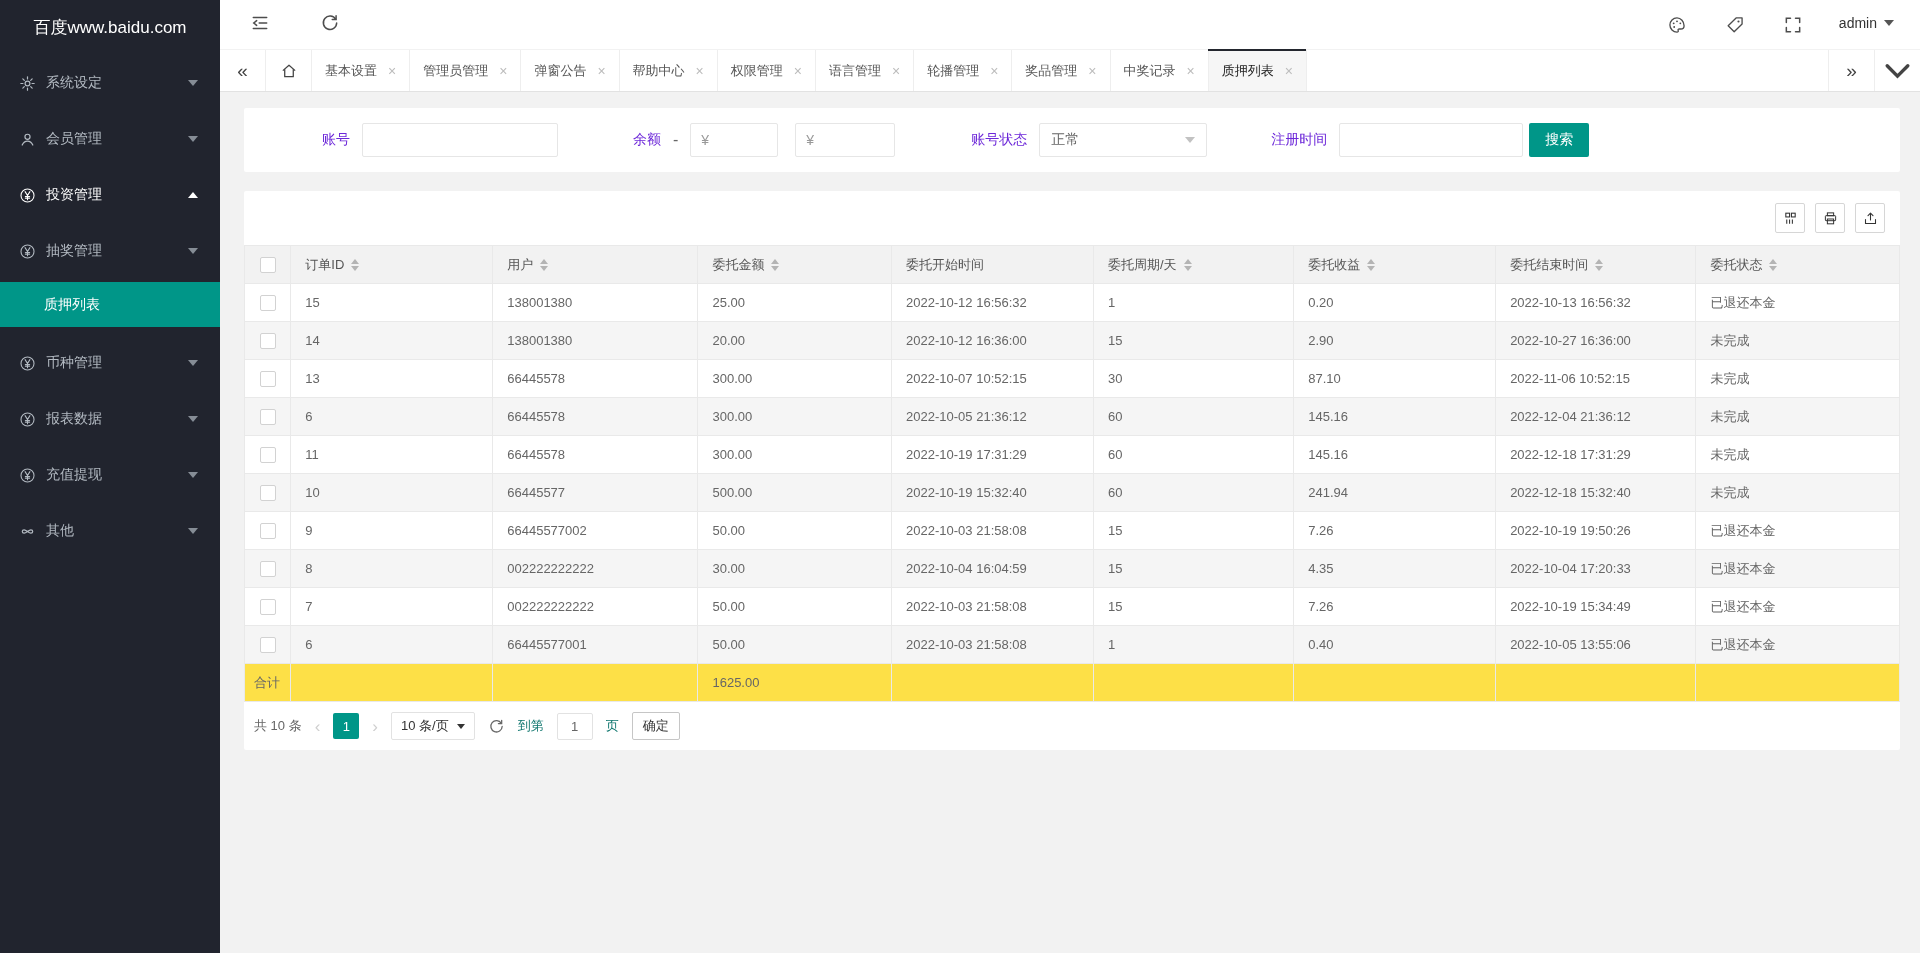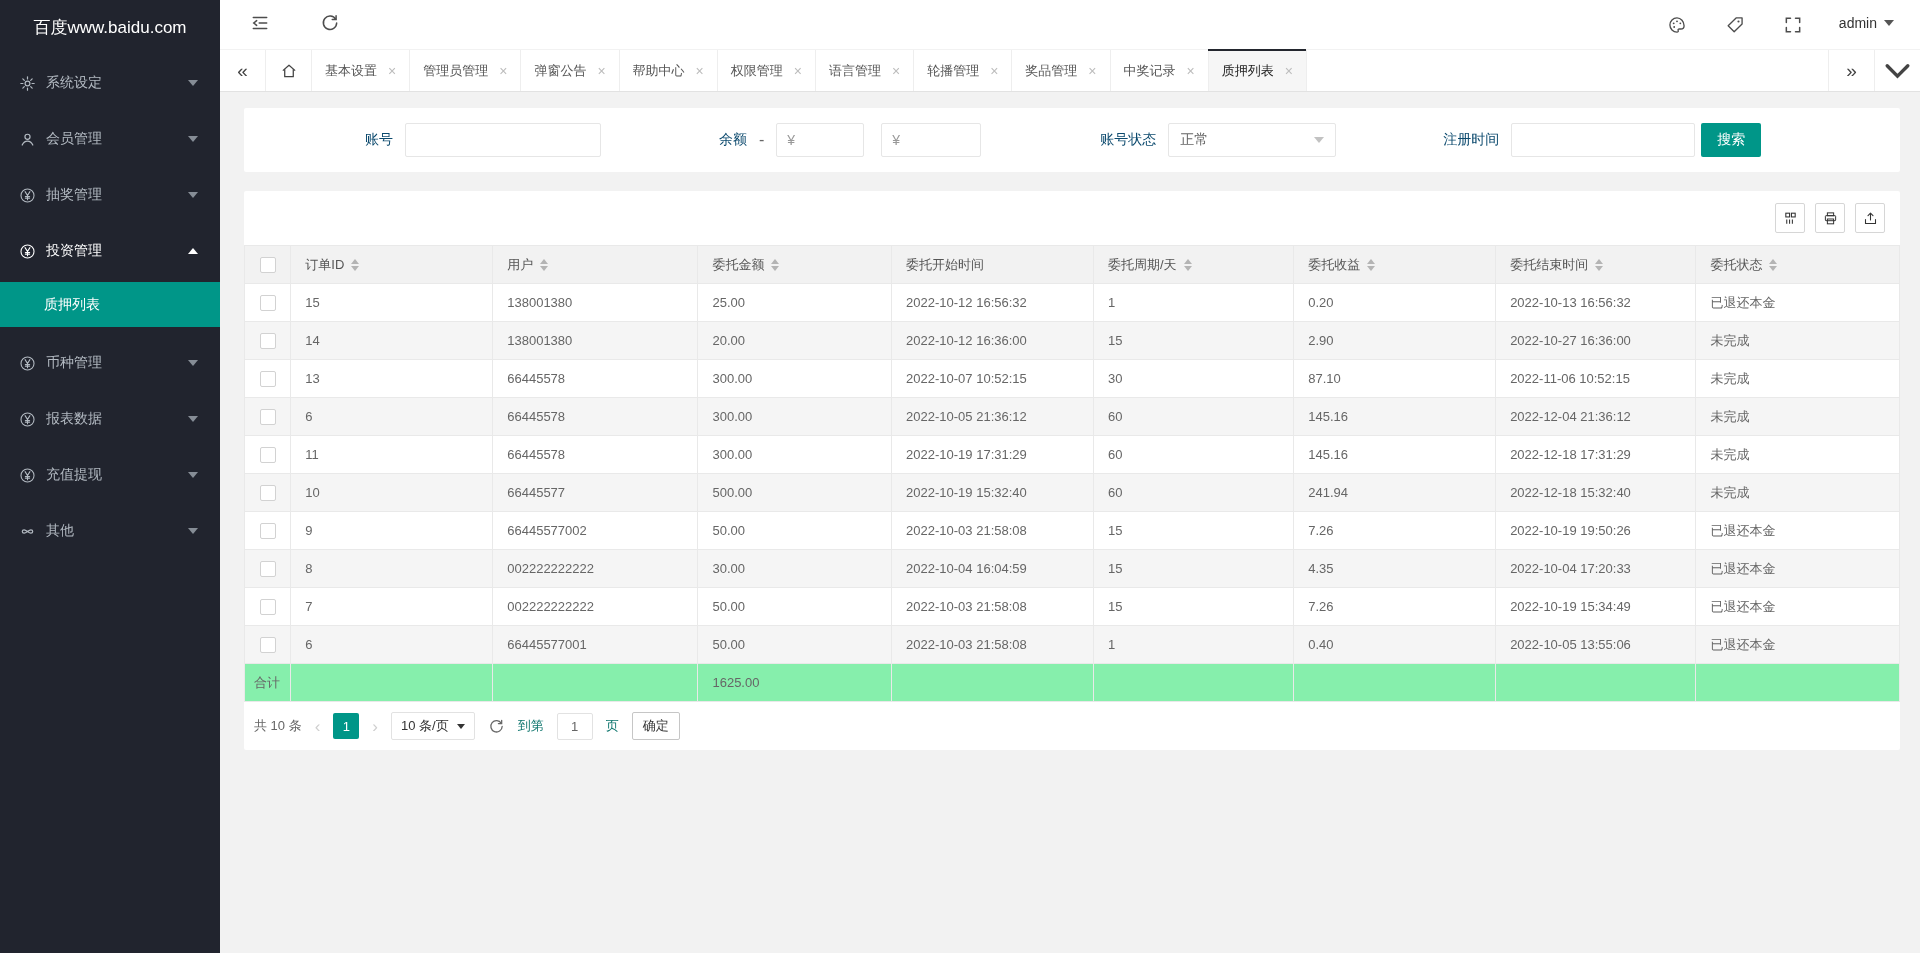--- a/index.html
+++ b/index.html
@@ -41,41 +41,41 @@
   .tab-close { margin-left:11px; color:#bcbcbc; font-size:14px; }
   .tab.active { background:#f6f6f6; color:#222; }
   .tab.active::before { content:""; position:absolute; top:-1px; left:-1px; right:0; height:2px; background:var(--tab-bar,#23262e); }
   .tab-spacer { flex:1; }
 
   
   .content { flex:1; padding:16px 20px 0 24px; overflow:hidden; }
   .card { background:#fff; border-radius:2px; }
   .filter-card { height:64px; display:flex; align-items:center; padding:0 20px 0 78px; margin-bottom:19px; }
   .fg { display:flex; align-items:center; }
-  .f-label { font-size:14px; color:#0c4a6e; margin-right:12px; white-space:nowrap;margin-left:43px; }
+  .f-label { font-size:14px; color:#6d28d9; margin-right:12px; white-space:nowrap; }
   .dash { color:#666; margin:0 12px 0 0; }
   .f-input { height:34px; border:1px solid #e6e6e6; border-radius:2px; padding:0 10px; font-size:14px; color:#666; outline:none; background:#fff; }
   .f-input::placeholder { color:#999; }
   .w-acct { width:196px; } .w-min { width:88px; margin-right:17px; } .w-max { width:100px; } .w-date { width:184px; }
   .sel { width:168px; height:34px; border:1px solid #e6e6e6; border-radius:2px; display:flex; align-items:center; padding:0 11px; font-size:14px; color:#666; cursor:pointer; position:relative; }
   .sel .tri { position:absolute; right:11px; width:0; height:0; border-left:5px solid transparent; border-right:5px solid transparent; border-top:6px solid #c2c2c2; }
   .ml1 { margin-left:75px; } .ml2 { margin-left:76px; } .ml3 { margin-left:64px; }
   .search-btn { margin-left:6px; width:60px; height:34px; background:var(--accent,#009688); color:#fff; border:none; border-radius:2px; font-size:14px; cursor:pointer; }
 
   .table-card { padding:0; }
   .table-toolbar { display:flex; justify-content:flex-end; gap:10px; padding:12px 15px; }
   .tool-btn { width:30px; height:30px; border:1px solid #d6d6d6; border-radius:2px; background:#fff; display:flex; align-items:center; justify-content:center; color:#333; cursor:pointer; }
   .tool-btn svg { width:15px; height:15px; }
 
   table { width:100%; border-collapse:collapse; table-layout:fixed; }
   th,td { border:1px solid #e9e9e9; height:38px; padding:0 14px; font-size:13px; text-align:left; overflow:hidden; white-space:nowrap; }
   th { background:#f2f2f2; color:#555; font-weight:400; }
   td { color:#666; background:#fff; }
   tr.stripe td { background:#f5f5f5; }
-  tr.summary td { background:#86efac; }
+  tr.summary td { background:#fde047; }
   .cb-col { text-align:center; padding:0; }
   .cb { display:inline-block; width:16px; height:16px; border:1px solid #d2d2d2; border-radius:2px; background:#fff; vertical-align:middle; cursor:pointer; }
   .th-flex { display:inline-flex; align-items:center; gap:7px; }
   .sort { display:inline-flex; flex-direction:column; gap:2px; cursor:pointer; }
   .sort i { display:block; width:0; height:0; border-left:4.5px solid transparent; border-right:4.5px solid transparent; }
   .sort .up { border-bottom:5px solid #b4b4b4; }
   .sort .dn { border-top:5px solid #b4b4b4; }
 
   .pager { display:flex; align-items:center; padding:10px 15px 10px 10px; font-size:13px; color:#666; gap:0; }
   .pager > * { margin-right:13px; }
@@ -118,39 +118,39 @@
         <div class="menu-item">
           <span class="menu-ic">
             <svg viewBox="0 0 24 24">
               <circle cx="12" cy="8.2" r="3.6" fill="none" stroke="currentColor" stroke-width="1.7"></circle>
               <path d="M4.5 19.8c1.6-3.7 4.3-5.5 7.5-5.5s5.9 1.8 7.5 5.5" fill="none" stroke="currentColor" stroke-width="1.7" stroke-linecap="round"></path>
             </svg>
           </span>
           <span class="menu-label">会员管理</span>
           <i class="arr-down"></i>
         </div>
-        <div class="menu-item">
+        <div class="menu-item expanded">
           <span class="menu-ic">
             <svg viewBox="0 0 24 24">
               <circle cx="12" cy="12" r="9.2" fill="none" stroke="currentColor" stroke-width="1.5"></circle>
               <path d="M8.6 6.5L12 12l3.4-5.5M12 12v6M9 13.6h6M9 16h6" fill="none" stroke="currentColor" stroke-width="1.5" stroke-linecap="round"></path>
             </svg>
           </span>
-          <span class="menu-label">抽奖管理</span>
-          <i class="arr-down"></i>
-        </div>
-        <div class="menu-item expanded">
+          <span class="menu-label">投资管理</span>
+          <i class="arr-up"></i>
+        </div>
+        <div class="menu-item">
           <span class="menu-ic">
             <svg viewBox="0 0 24 24">
               <circle cx="12" cy="12" r="9.2" fill="none" stroke="currentColor" stroke-width="1.5"></circle>
               <path d="M8.6 6.5L12 12l3.4-5.5M12 12v6M9 13.6h6M9 16h6" fill="none" stroke="currentColor" stroke-width="1.5" stroke-linecap="round"></path>
             </svg>
           </span>
-          <span class="menu-label">投资管理</span>
-          <i class="arr-up"></i>
+          <span class="menu-label">抽奖管理</span>
+          <i class="arr-down"></i>
         </div>
         <div class="submenu-item active">
           <span>质押列表</span>
         </div>
         <div class="menu-item">
           <span class="menu-ic">
             <svg viewBox="0 0 24 24">
               <circle cx="12" cy="12" r="9.2" fill="none" stroke="currentColor" stroke-width="1.5"></circle>
               <path d="M8.6 6.5L12 12l3.4-5.5M12 12v6M9 13.6h6M9 16h6" fill="none" stroke="currentColor" stroke-width="1.5" stroke-linecap="round"></path>
             </svg>

